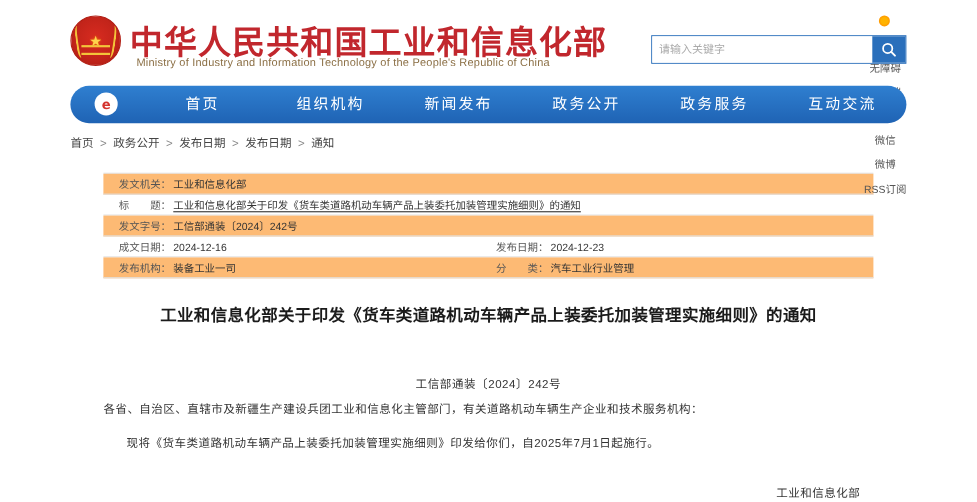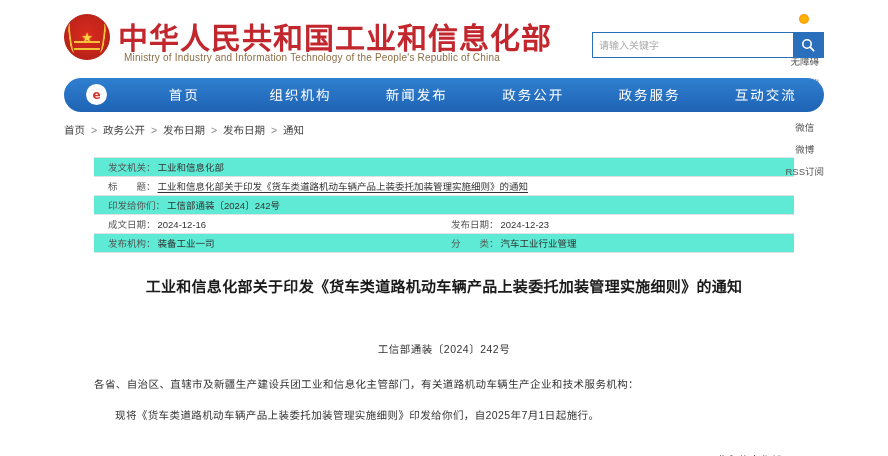--- a/index.html
+++ b/index.html
@@ -170,21 +170,21 @@
     font-size: 9.5px;
     color: #4a4a4a;
   }
   .meta-row {
     display: flex;
     border-bottom: 1px solid #e2e2e2;
     min-height: 17px;
     align-items: center;
     padding: 2px 0 2px 14px;
   }
-  .meta-row.alt { background: #5eead4; }
+  .meta-row.alt { background: #fdba74; }
   .meta-cell { display: flex; align-items: baseline; }
   .meta-cell.half { width: 50%; text-align: center; }
   .meta-label { color: #555; white-space: nowrap; }
   .meta-value { color: #333; margin-left: 2px; }
   .meta-value.underline { text-decoration: underline; text-underline-offset: 2px; }
 
   
   .article {
     width: 700px;
     margin: 0 auto;
@@ -204,21 +204,21 @@
     text-align: center;
     font-size: 10.5px;
     color: #333;
     margin-top: 42px;
     letter-spacing: .5px;
   }
   .doc-para {
     font-size: 10.5px;
     color: #333;
     line-height: 2.0;
-    margin-top: 18px;
+    margin-top: 6px;
     letter-spacing: .4px;
   }
   .doc-para.indent { text-indent: 21px; margin-top: 10px; }
   .doc-signature {
     text-align: right;
     font-size: 10.5px;
     color: #333;
     margin-top: 26px;
     padding-right: 12px;
     letter-spacing: .4px;
@@ -301,21 +301,21 @@
 
     <div class="meta-row">
       <div class="meta-cell">
         <span class="meta-label">标　　题：</span>
         <span class="meta-value underline">工业和信息化部关于印发《货车类道路机动车辆产品上装委托加装管理实施细则》的通知</span>
       </div>
     </div>
 
     <div class="meta-row alt">
       <div class="meta-cell">
-        <span class="meta-label">印发给你们：</span>
+        <span class="meta-label">发文字号：</span>
         <span class="meta-value">工信部通装〔2024〕242号</span>
       </div>
     </div>
 
     <div class="meta-row">
       <div class="meta-cell half">
         <span class="meta-label">成文日期：</span>
         <span class="meta-value">2024-12-16</span>
       </div>
       <div class="meta-cell half">

